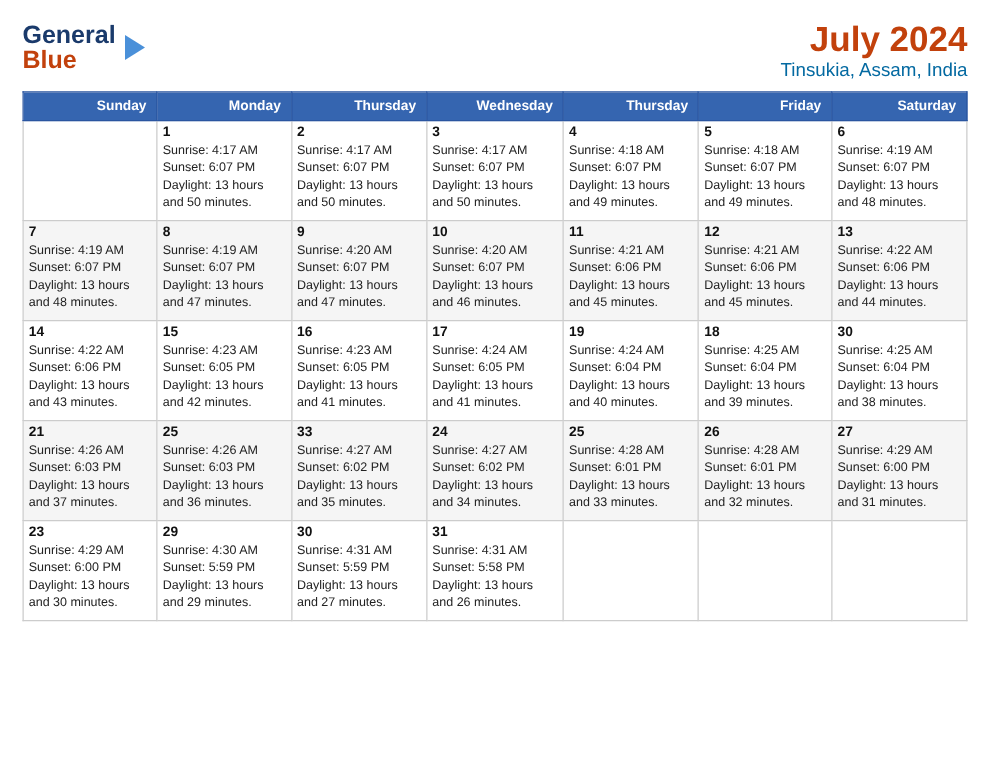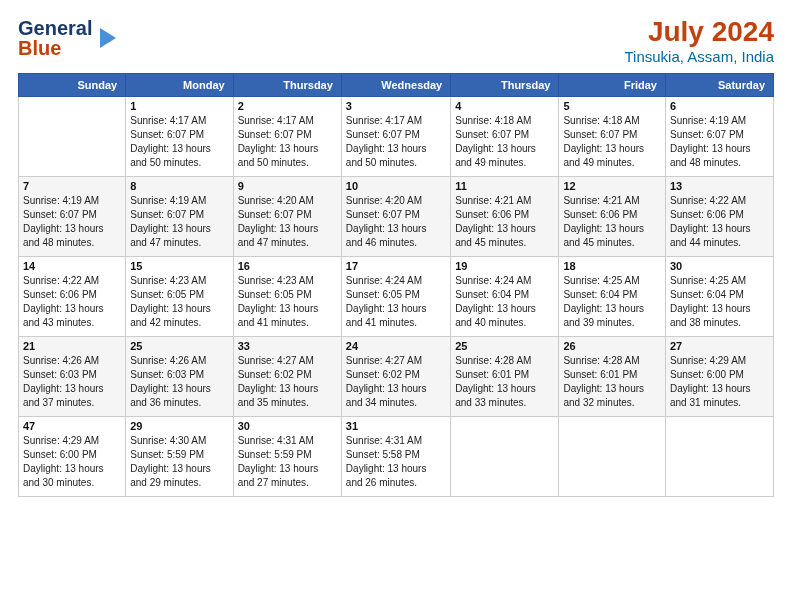--- a/index.html
+++ b/index.html
@@ -308,21 +308,21 @@
           <td>
             <div class="day-num">27</div>
             <div class="day-info" style="white-space: pre-line;">Sunrise: 4:29 AM
 Sunset: 6:00 PM
 Daylight: 13 hours
 and 31 minutes.</div>
           </td>
         </tr>
         <tr>
           <td>
-            <div class="day-num">47</div>
+            <div class="day-num">23</div>
             <div class="day-info" style="white-space: pre-line;">Sunrise: 4:29 AM
 Sunset: 6:00 PM
 Daylight: 13 hours
 and 30 minutes.</div>
           </td>
           <td>
             <div class="day-num">29</div>
             <div class="day-info" style="white-space: pre-line;">Sunrise: 4:30 AM
 Sunset: 5:59 PM
 Daylight: 13 hours

